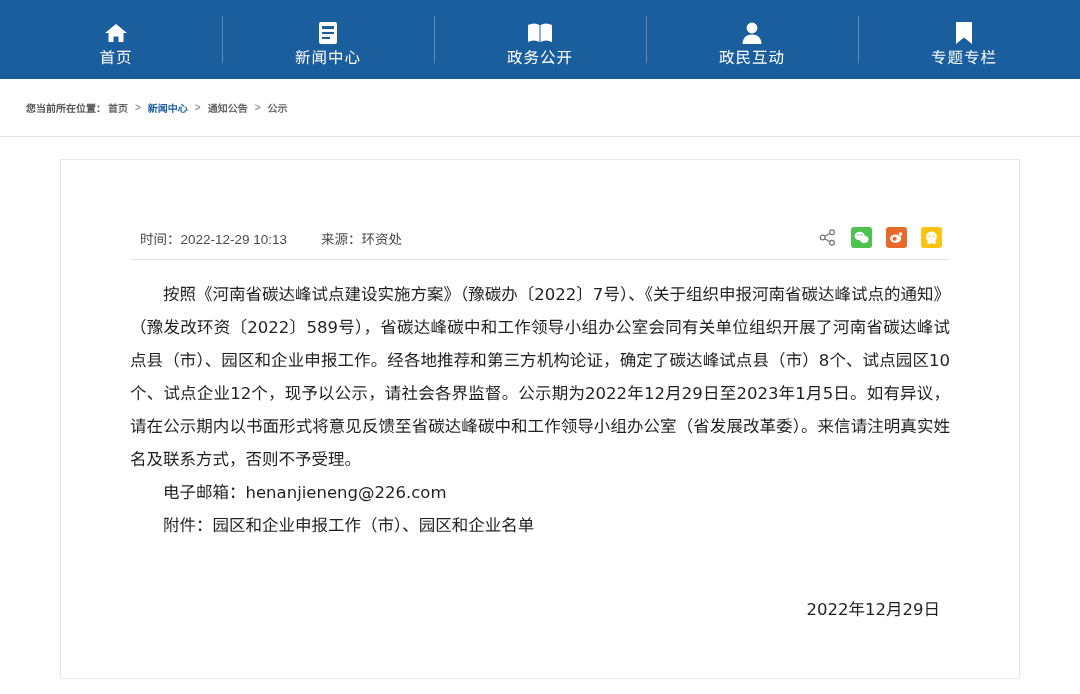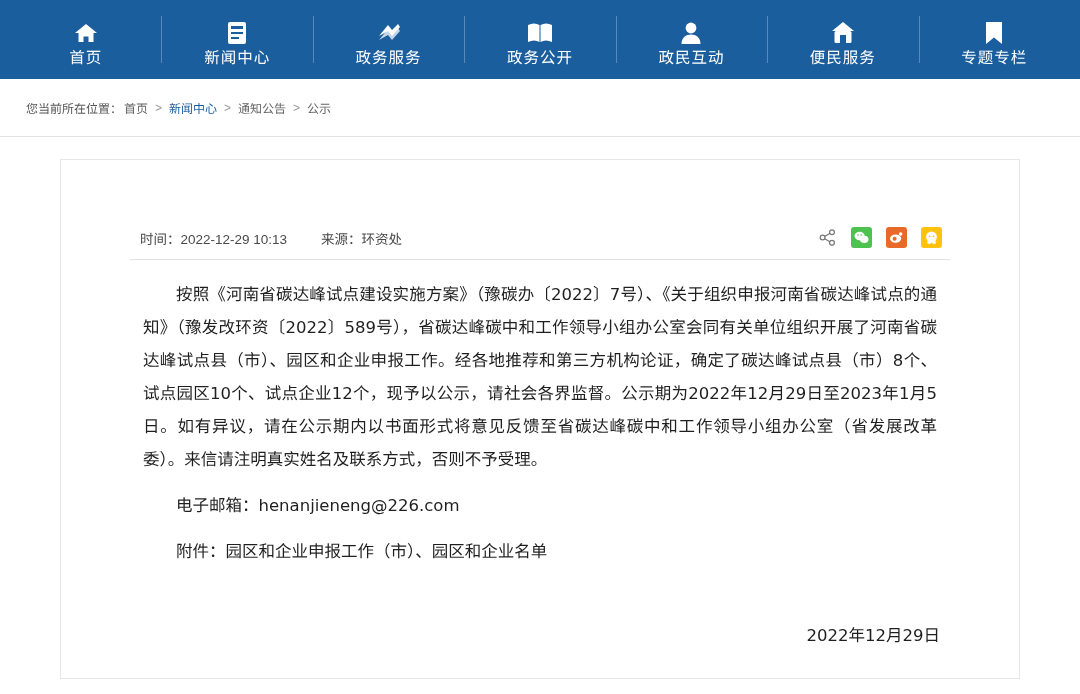--- a/index.html
+++ b/index.html
@@ -61,25 +61,26 @@
   .breadcrumb-bar {
     width: 1080px;
     height: 58px;
     display: flex;
     align-items: center;
     padding-left: 26px;
     border-bottom: 1px solid #e3e3e3;
     background: #fff;
   }
   .breadcrumb {
-    font-size: 12px;
+    font-size: 10px;
     color: #666666;
     display: flex;
     align-items: center;
     gap: 0px;
+    font-weight: bold;
   }
   .bc-label { color: #555; margin-right: 2px; }
   .bc-link { color: #666; cursor: pointer; }
   .bc-link.active { color: #1b5e9e; }
   .bc-sep { color: #999; margin: 0 7px; }
 
   
   .page-body {
     width: 1080px;
     padding-top: 22px;
@@ -148,21 +149,21 @@
 
   
   .content {
     margin-top: 18px;
     font-size: 16.5px;
     line-height: 2.0;
     color: #1f1f1f;
     font-family: "DejaVu Sans", "Liberation Sans", sans-serif;
     text-align: justify;
   }
-  .content p { margin: 13px; text-indent: 2em; }
+  .content p { margin: 0; text-indent: 2em; }
   .contact-line { margin: 0; text-indent: 2em; }
   .sign {
     margin-top: 54px;
     text-align: right;
     padding-right: 10px;
     font-size: 16.5px;
     color: #1f1f1f;
     font-family: "DejaVu Sans", "Liberation Sans", sans-serif;
   }
 </style>
@@ -185,29 +186,20 @@
       <svg width="22" height="24" viewBox="0 0 22 24">
           <rect x="2" y="1" width="18" height="22" rx="2" fill="#ffffff"></rect>
           <rect x="5" y="5" width="12" height="3" fill="#1b5e9e"></rect>
           <rect x="5" y="11" width="12" height="2" fill="#1b5e9e"></rect>
           <rect x="5" y="16" width="8" height="2" fill="#1b5e9e"></rect>
         </svg>
     </span>
     <span class="nav-label">新闻中心</span>
   </div>
 
-  <div class="nav-item">
-    <span class="nav-icon">
-      <svg width="26" height="24" viewBox="0 0 26 24">
-          <path d="M3 15 L12 4 L16 9 L22 3 L24 6 L16 15 L12 10 Z" fill="#ffffff"></path>
-          <path d="M3 19 L12 8 L16 13 L22 7 L24 10 L16 19 L12 14 Z" fill="#ffffff" opacity="0.75"></path>
-        </svg>
-    </span>
-    <span class="nav-label">政务服务</span>
-  </div>
 
   <div class="nav-item">
     <span class="nav-icon">
       <svg width="26" height="22" viewBox="0 0 26 22">
           <path d="M1 3 C5 1 9 1 12.5 3 V20 C9 18 5 18 1 20 Z" fill="#ffffff"></path>
           <path d="M25 3 C21 1 17 1 13.5 3 V20 C17 18 21 18 25 20 Z" fill="#ffffff"></path>
         </svg>
     </span>
     <span class="nav-label">政务公开</span>
   </div>
@@ -215,30 +207,20 @@
   <div class="nav-item">
     <span class="nav-icon">
       <svg width="22" height="24" viewBox="0 0 22 24">
           <circle cx="11" cy="7" r="5.4" fill="#ffffff"></circle>
           <path d="M1.5 23 C1.5 16.5 6 13.5 11 13.5 C16 13.5 20.5 16.5 20.5 23 Z" fill="#ffffff"></path>
         </svg>
     </span>
     <span class="nav-label">政民互动</span>
   </div>
 
-  <div class="nav-item">
-    <span class="nav-icon">
-      <svg width="24" height="24" viewBox="0 0 24 24">
-          <path d="M12 1 L23 10 H1 Z" fill="#ffffff"></path>
-          <rect x="3.5" y="10" width="17" height="12" rx="1.5" fill="#ffffff"></rect>
-          <rect x="9" y="14" width="6" height="8" fill="#1b5e9e"></rect>
-        </svg>
-    </span>
-    <span class="nav-label">便民服务</span>
-  </div>
 
   <div class="nav-item">
     <span class="nav-icon">
       <svg width="20" height="24" viewBox="0 0 20 24">
           <path d="M2 1 H18 V23 L10 16.5 L2 23 Z" fill="#ffffff"></path>
         </svg>
     </span>
     <span class="nav-label">专题专栏</span>
   </div>
 

